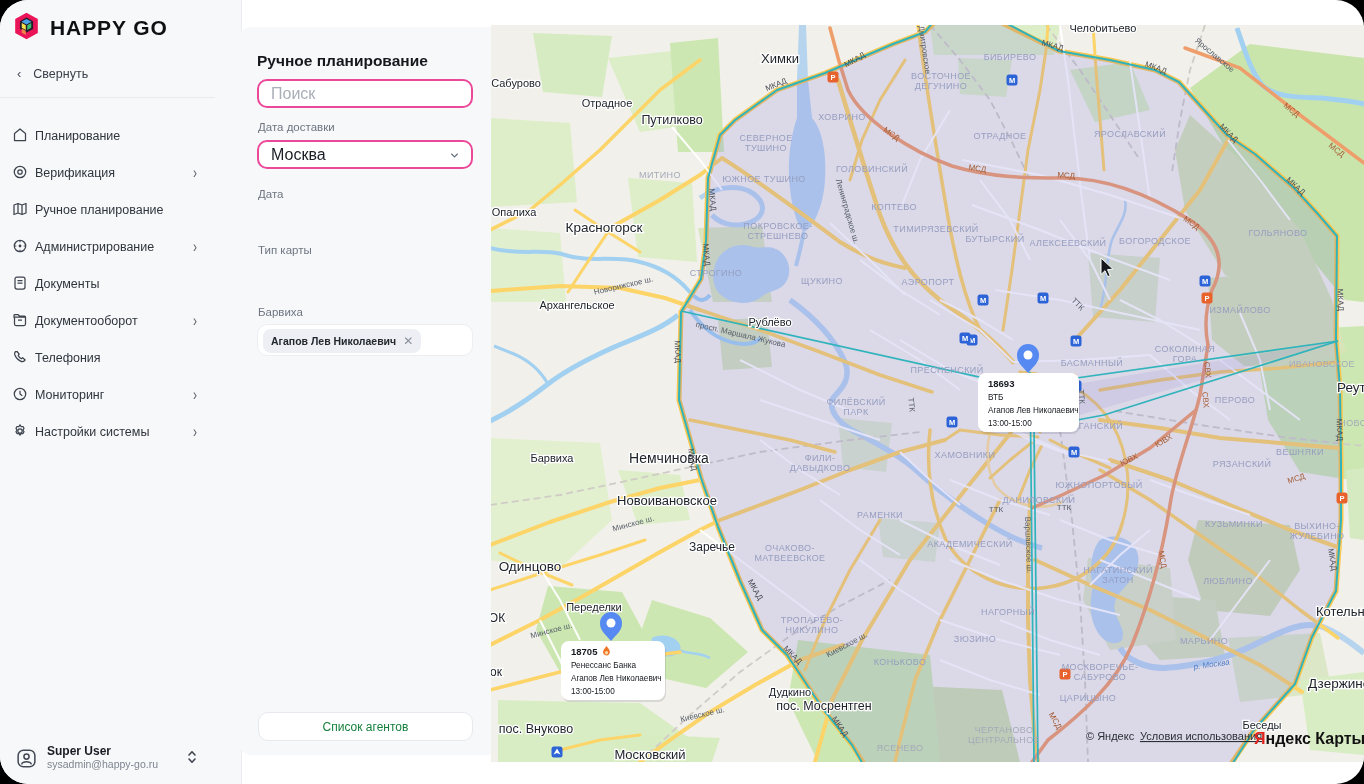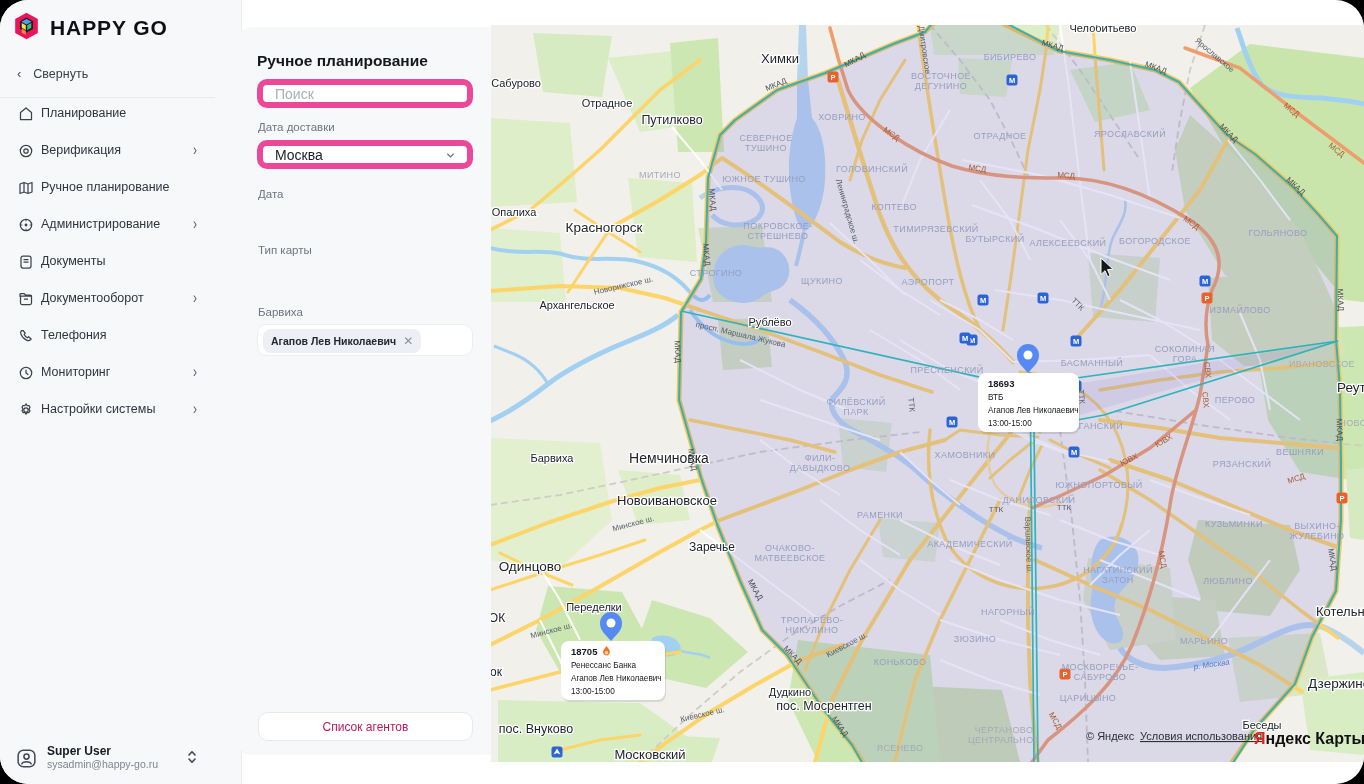--- a/index.html
+++ b/index.html
@@ -5,38 +5,38 @@
   * { margin:0; padding:0; box-sizing:border-box; }
   html,body { width:1364px; height:784px; background:#000; font-family:"Liberation Sans", sans-serif; }
   .app { position:absolute; left:0; top:0; width:1364px; height:784px; background:#fff; border-radius:28px; overflow:hidden; }
   .sidebar { position:absolute; left:0; top:0; width:242px; height:784px; background:#f7f8fa; border-right:1px solid #ececf0;text-decoration:underline; }
   .logo { position:absolute; left:13px; top:12px; }
   .brand { position:absolute; left:50px; top:16px; font-size:21px; font-weight:800; letter-spacing:0.9px; color:#0e1013; }
   .collapse { position:absolute; left:17px; top:66px; font-size:12.5px; color:#3a4049; }
   .collapse .chev { display:inline-block; margin-right:12px; color:#4a515b; font-size:13px; }
   .sep { position:absolute; left:0; top:97px; width:215px; height:1px; background:#e9eaee; }
   .menu { position:absolute; left:0; top:106px; width:215px; }
-  .mi { position:relative; height:37px; display:flex; align-items:flex-start; padding-left:18px; color:#2f353d; font-size:12.5px; }
+  .mi { position:relative; height:37px; display:flex; align-items:flex-end; padding-left:12px; color:#2f353d; font-size:12.5px; }
   .mi svg { margin-right:7px; flex:0 0 auto; }
   .mi .arr { position:absolute; right:18px; color:#5a616b; font-size:12px; transform:scaleY(1.3); }
   .user { position:absolute; left:0; bottom:0; width:215px; height:50px;text-align:right; }
   .user .uav { position:absolute; left:17px; top:15px; }
   .user .un { position:absolute; left:47px; top:10px; font-size:12px; font-weight:700; color:#181c22; }
   .user .ue { position:absolute; left:47px; top:24px; font-size:10.5px; color:#7e8590; }
   .user .ud { position:absolute; right:18px; top:16px; }
   .panel { position:absolute; left:239px; top:27px; width:252px; height:728px; background:#f7f8fa; border-radius:12px 0 0 12px; }
   .ptitle { position:absolute; left:18px; top:25px; font-size:15.5px; font-weight:700; color:#14171c; }
-  .pin { position:absolute; left:18px; width:216px; height:29px; background:#fff; border:6px solid #ec4899; border-radius:10px; font-size:14px; color:#1a1e24; display:flex; align-items:center; padding:0 12px; }
+  .pin { position:absolute; left:18px; width:216px; height:29px; background:#fff; border:2px solid #ec4899; border-radius:10px; font-size:16px; color:#1a1e24; display:flex; align-items:center; padding:0 12px; }
   .pin .ph { color:#a9aeb7; }
   .plabel { position:absolute; left:19px; font-size:11.5px; color:#6e7581; }
   .chevd { position:absolute; right:12px; top:50%; margin-top:-4px; width:9px; height:9px; }
   .agents { position:absolute; left:18px; top:297px; width:216px; height:32px; background:#fff; border:1px solid #eceef2; border-radius:10px; }
   .chip { position:absolute; left:5px; top:4px; height:24px; background:#edeff4; border-radius:8px; display:flex; align-items:center; padding:0 8px; font-size:10.5px; font-weight:700; color:#23272e; }
   .chip .x { margin-left:7px; color:#8a909a; font-weight:400; font-size:12px; }
-  .pbtn { position:absolute; left:19px; top:685px; width:215px; height:29px; background:#fff; border:1px solid #e8e9ee; border-radius:10px; display:flex; align-items:center; justify-content:center; font-size:12px; color:#be185d; }
+  .pbtn { position:absolute; left:19px; top:685px; width:215px; height:29px; background:#fff; border:1px solid #e8e9ee; border-radius:10px; display:flex; align-items:center; justify-content:center; font-size:12px; color:#15803d; }
   .mapwrap { position:absolute; left:491px; top:25px; width:873px; height:737px; }
 </style>
 </head>
 <body>
 <div class="app">
   <div class="sidebar">
     <svg class="logo" width="27" height="28" viewBox="0 0 37 38">
       <path d="M18.5 1 L34 9.5 V28.5 L18.5 37 L3 28.5 V9.5 Z" fill="#ea1558"></path>
       <path d="M18.5 7.5 L27.5 12.5 V23 L18.5 28 L9.5 23 V12.5 Z" fill="#241c2b"></path>
       <path d="M18.5 9.5 L25.3 13.3 L18.5 17.1 L11.7 13.3 Z" fill="#4aa3e8"></path>

